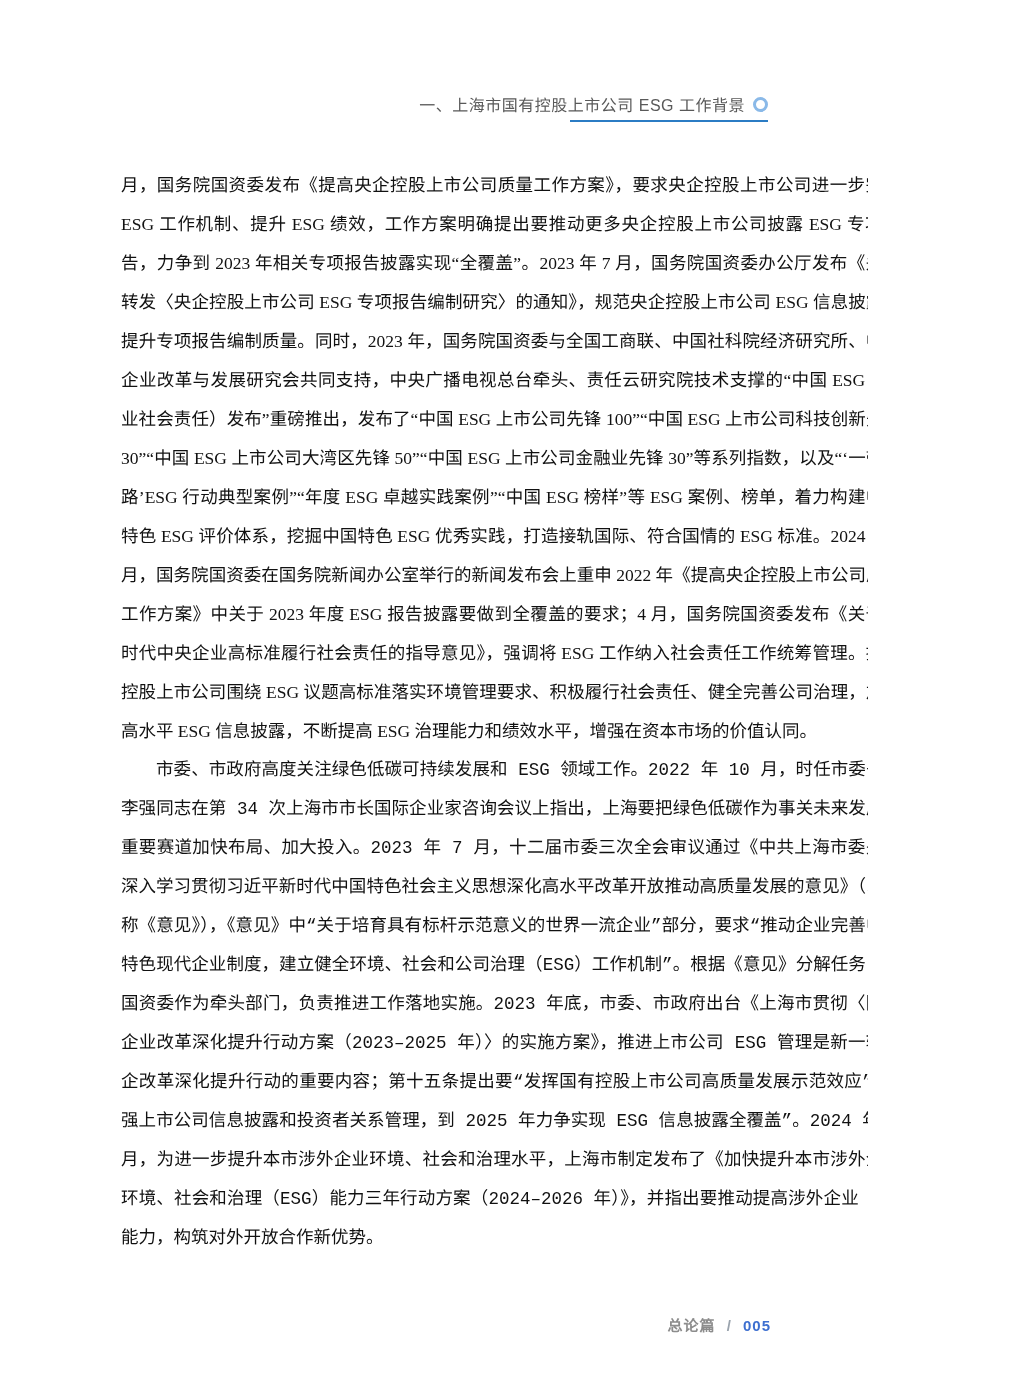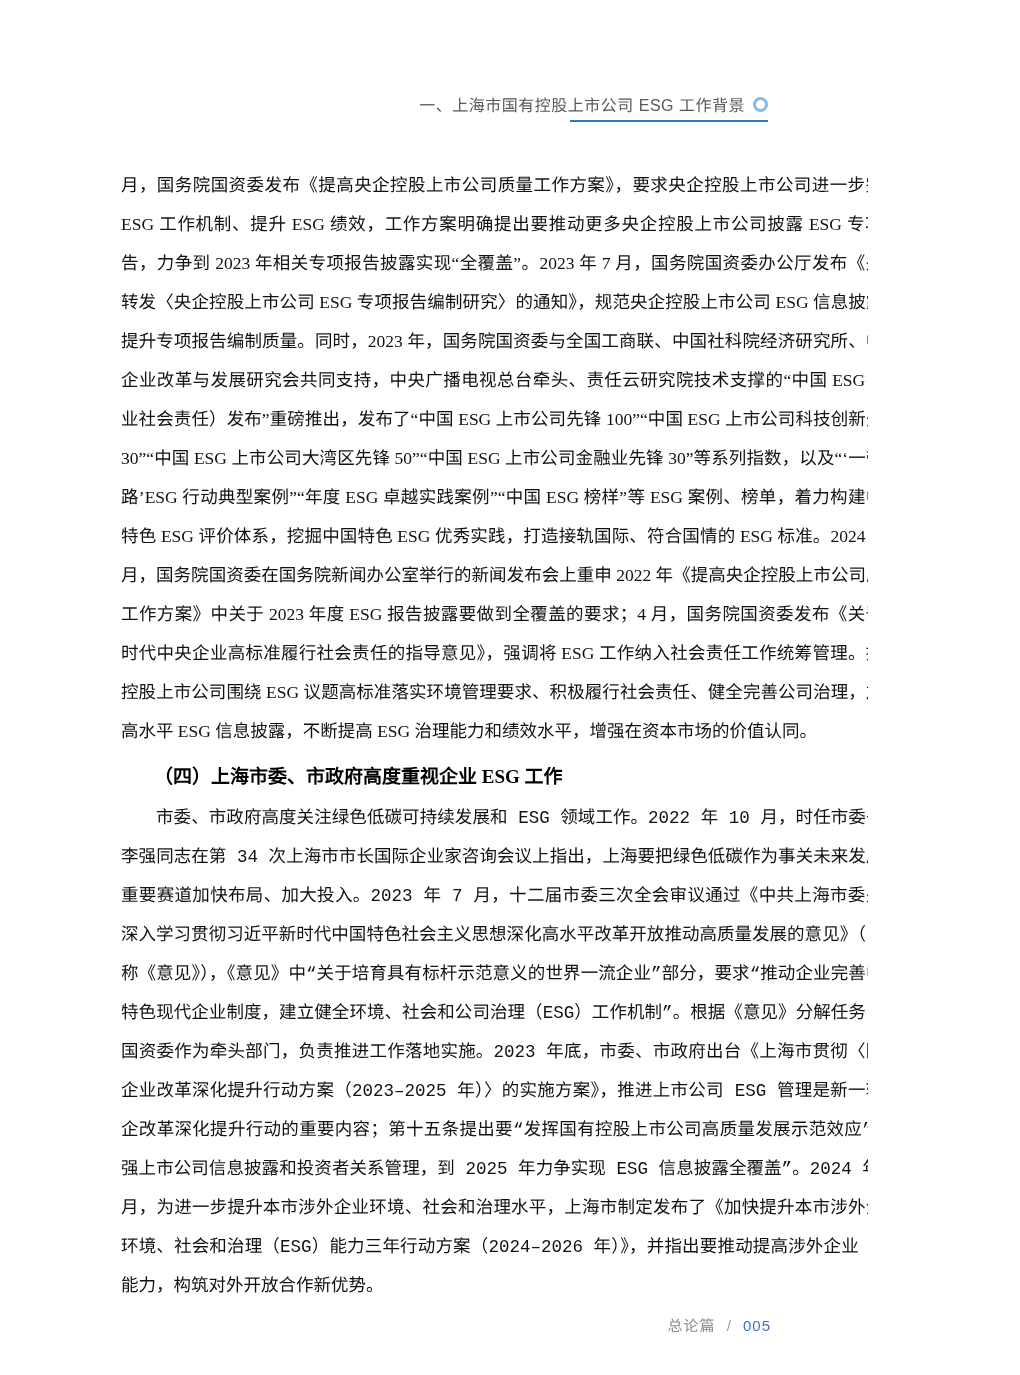--- a/index.html
+++ b/index.html
@@ -79,39 +79,39 @@
 
   
   .page-footer {
     position: absolute;
     bottom: 68px;
     right: 97px;
     font-family: "Liberation Sans", "DejaVu Sans", sans-serif;
     font-size: 15px;
     letter-spacing: 1px;
     white-space: nowrap;
+    font-weight: bold;
   }
   .footer-section { color: #8c8c8c; }
   .footer-sep { color: #9aa3ad; margin: 0 6px; }
   .footer-page { color: #3d6fd0; }
 </style>
 </head>
 <body>
 
 <div class="page">
 
   <div class="running-header">
     <span>一、上海市国有控股上市公司 ESG 工作背景</span>
     <span class="ring-icon"></span>
   </div>
 
   <div class="content">
     <p class="para-continuation">月，国务院国资委发布《提高央企控股上市公司质量工作方案》，要求央企控股上市公司进一步完善 ESG 工作机制、提升 ESG 绩效，工作方案明确提出要推动更多央企控股上市公司披露 ESG 专项报告，力争到 2023 年相关专项报告披露实现“全覆盖”。2023 年 7 月，国务院国资委办公厅发布《关于转发〈央企控股上市公司 ESG 专项报告编制研究〉的通知》，规范央企控股上市公司 ESG 信息披露，提升专项报告编制质量。同时，2023 年，国务院国资委与全国工商联、中国社科院经济研究所、中国企业改革与发展研究会共同支持，中央广播电视总台牵头、责任云研究院技术支撑的“中国 ESG（企业社会责任）发布”重磅推出，发布了“中国 ESG 上市公司先锋 100”“中国 ESG 上市公司科技创新先锋 30”“中国 ESG 上市公司大湾区先锋 50”“中国 ESG 上市公司金融业先锋 30”等系列指数，以及“‘一带一路’ESG 行动典型案例”“年度 ESG 卓越实践案例”“中国 ESG 榜样”等 ESG 案例、榜单，着力构建中国特色 ESG 评价体系，挖掘中国特色 ESG 优秀实践，打造接轨国际、符合国情的 ESG 标准。2024 年 1 月，国务院国资委在国务院新闻办公室举行的新闻发布会上重申 2022 年《提高央企控股上市公司质量工作方案》中关于 2023 年度 ESG 报告披露要做到全覆盖的要求；4 月，国务院国资委发布《关于新时代中央企业高标准履行社会责任的指导意见》，强调将 ESG 工作纳入社会责任工作统筹管理。推动控股上市公司围绕 ESG 议题高标准落实环境管理要求、积极履行社会责任、健全完善公司治理，加强高水平 ESG 信息披露，不断提高 ESG 治理能力和绩效水平，增强在资本市场的价值认同。</p>
 
-    <h3 class="section-heading">（四）上海市委、市政府高度重视企业 ESG 工作</h3>
 
     <p class="para-indent">市委、市政府高度关注绿色低碳可持续发展和 ESG 领域工作。2022 年 10 月，时任市委书记李强同志在第 34 次上海市市长国际企业家咨询会议上指出，上海要把绿色低碳作为事关未来发展的重要赛道加快布局、加大投入。2023 年 7 月，十二届市委三次全会审议通过《中共上海市委关于深入学习贯彻习近平新时代中国特色社会主义思想深化高水平改革开放推动高质量发展的意见》（以下称《意见》），《意见》中“关于培育具有标杆示范意义的世界一流企业”部分，要求“推动企业完善中国特色现代企业制度，建立健全环境、社会和公司治理（ESG）工作机制”。根据《意见》分解任务，市国资委作为牵头部门，负责推进工作落地实施。2023 年底，市委、市政府出台《上海市贯彻〈国有企业改革深化提升行动方案（2023–2025 年）〉的实施方案》，推进上市公司 ESG 管理是新一轮国企改革深化提升行动的重要内容；第十五条提出要“发挥国有控股上市公司高质量发展示范效应”“加强上市公司信息披露和投资者关系管理，到 2025 年力争实现 ESG 信息披露全覆盖”。2024 年 2 月，为进一步提升本市涉外企业环境、社会和治理水平，上海市制定发布了《加快提升本市涉外企业环境、社会和治理（ESG）能力三年行动方案（2024–2026 年）》，并指出要推动提高涉外企业 ESG 能力，构筑对外开放合作新优势。</p>
   </div>
 
   <div class="page-footer">
     <span class="footer-section">总论篇</span>
     <span class="footer-sep">/</span>
     <span class="footer-page">005</span>
   </div>
 

